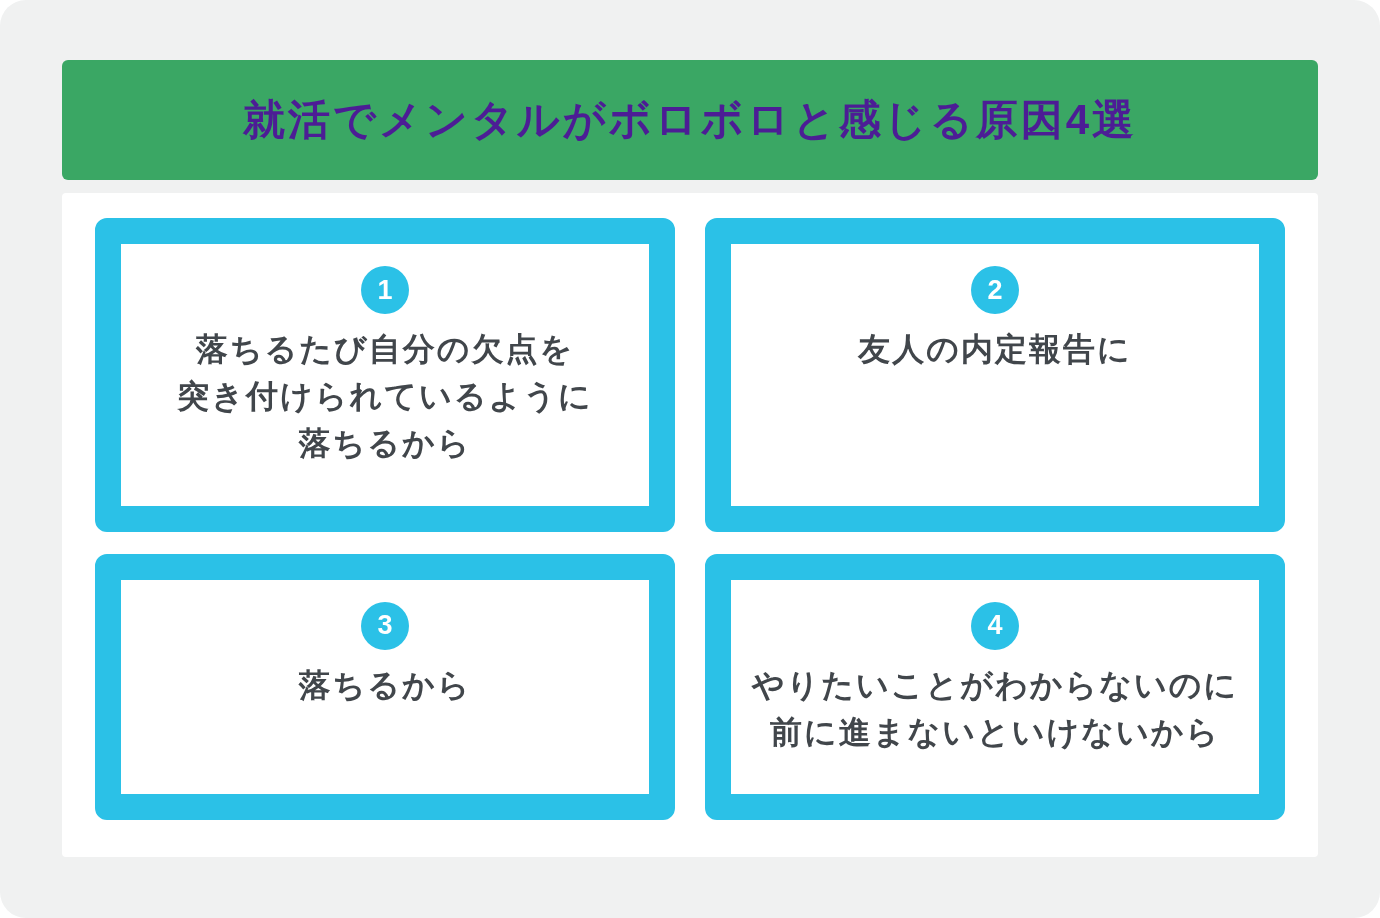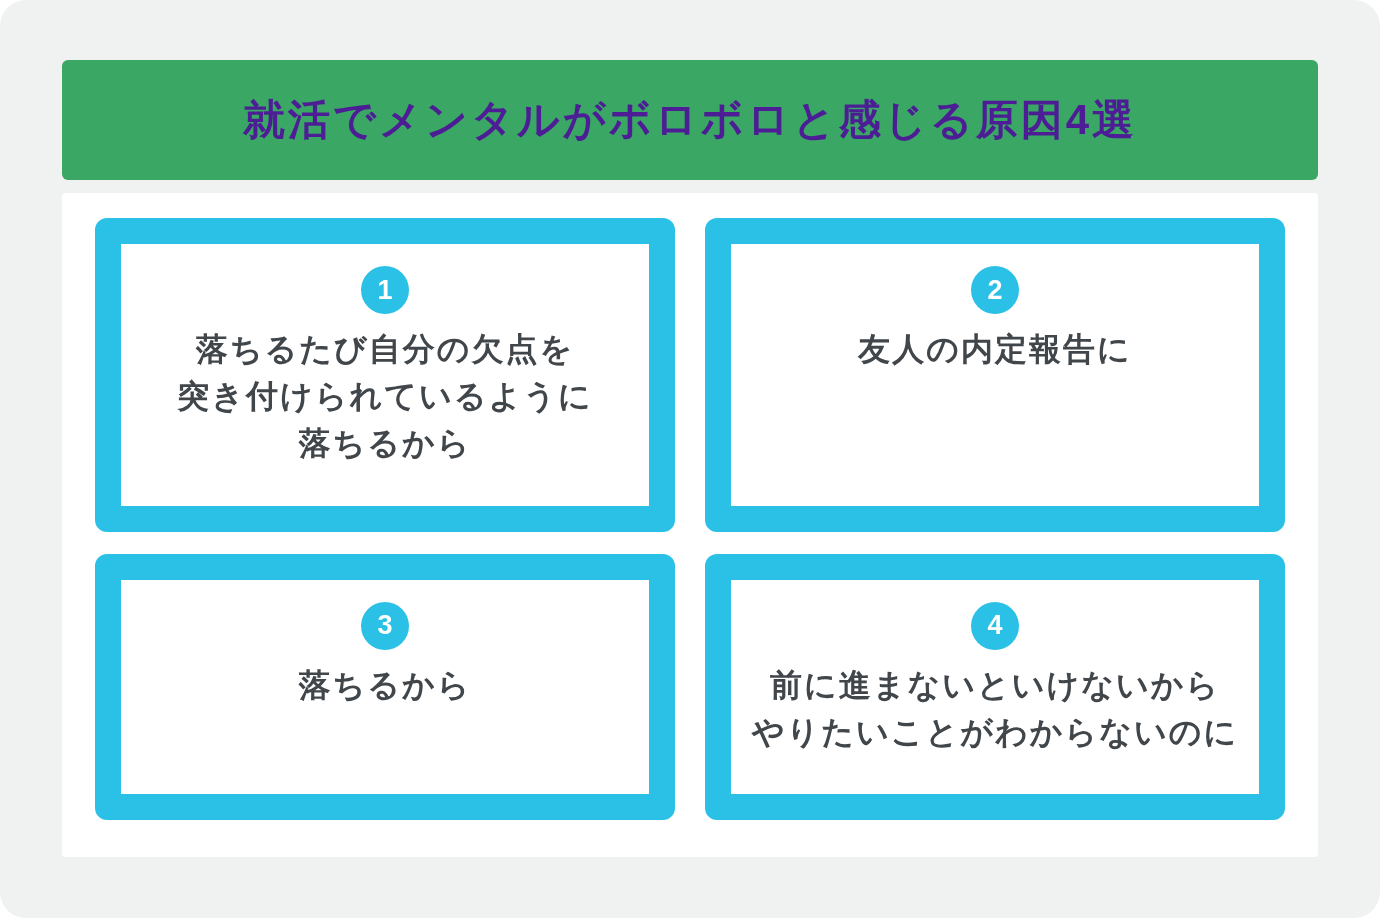--- a/index.html
+++ b/index.html
@@ -117,21 +117,21 @@
       <div class="reason-card">
         <div class="number-badge">3</div>
         <div class="card-text">
           <span class="card-text-line">落ちるから</span>
         </div>
       </div>
 
       <div class="reason-card">
         <div class="number-badge">4</div>
         <div class="card-text">
+          <span class="card-text-line">やりたいことがわからないのに</span>
           <span class="card-text-line">前に進まないといけないから</span>
-          <span class="card-text-line">やりたいことがわからないのに</span>
         </div>
       </div>
 
     </div>
   </div>
 
 </div>
 
 </body></html>

